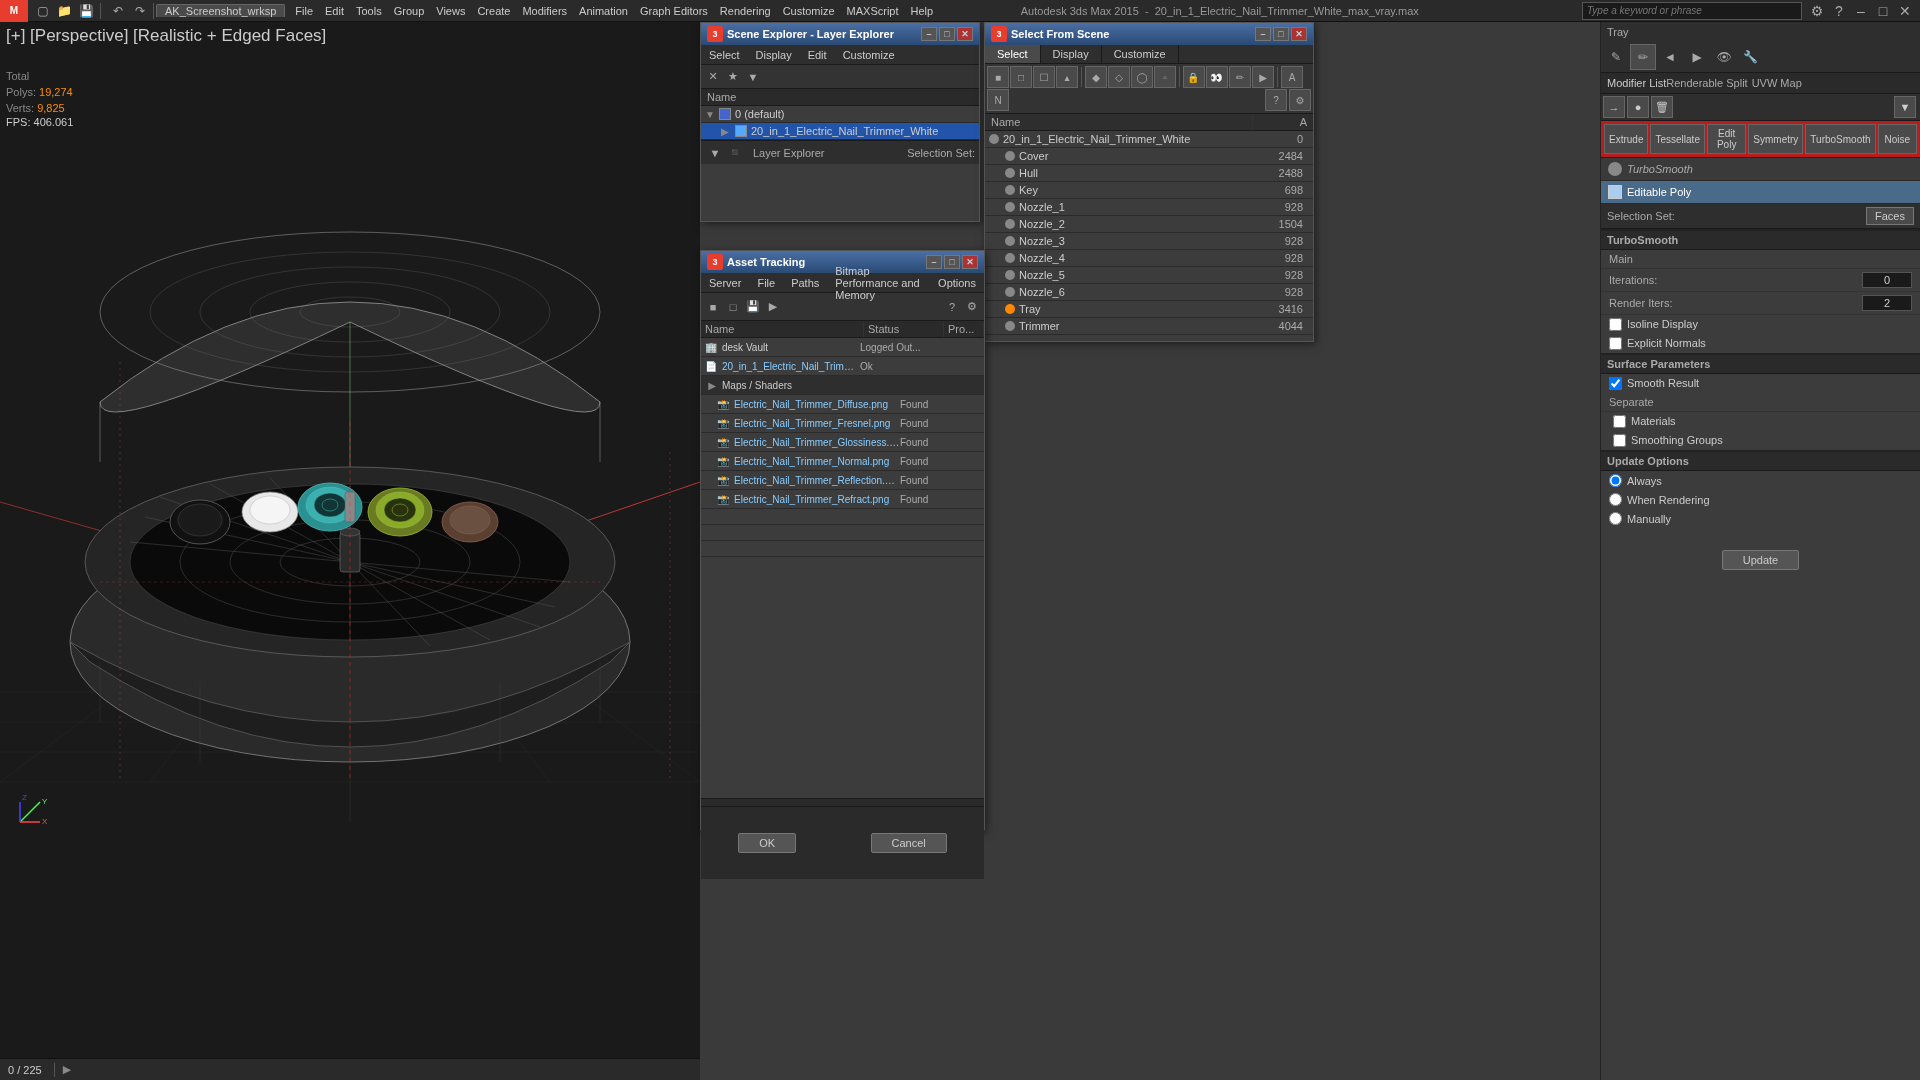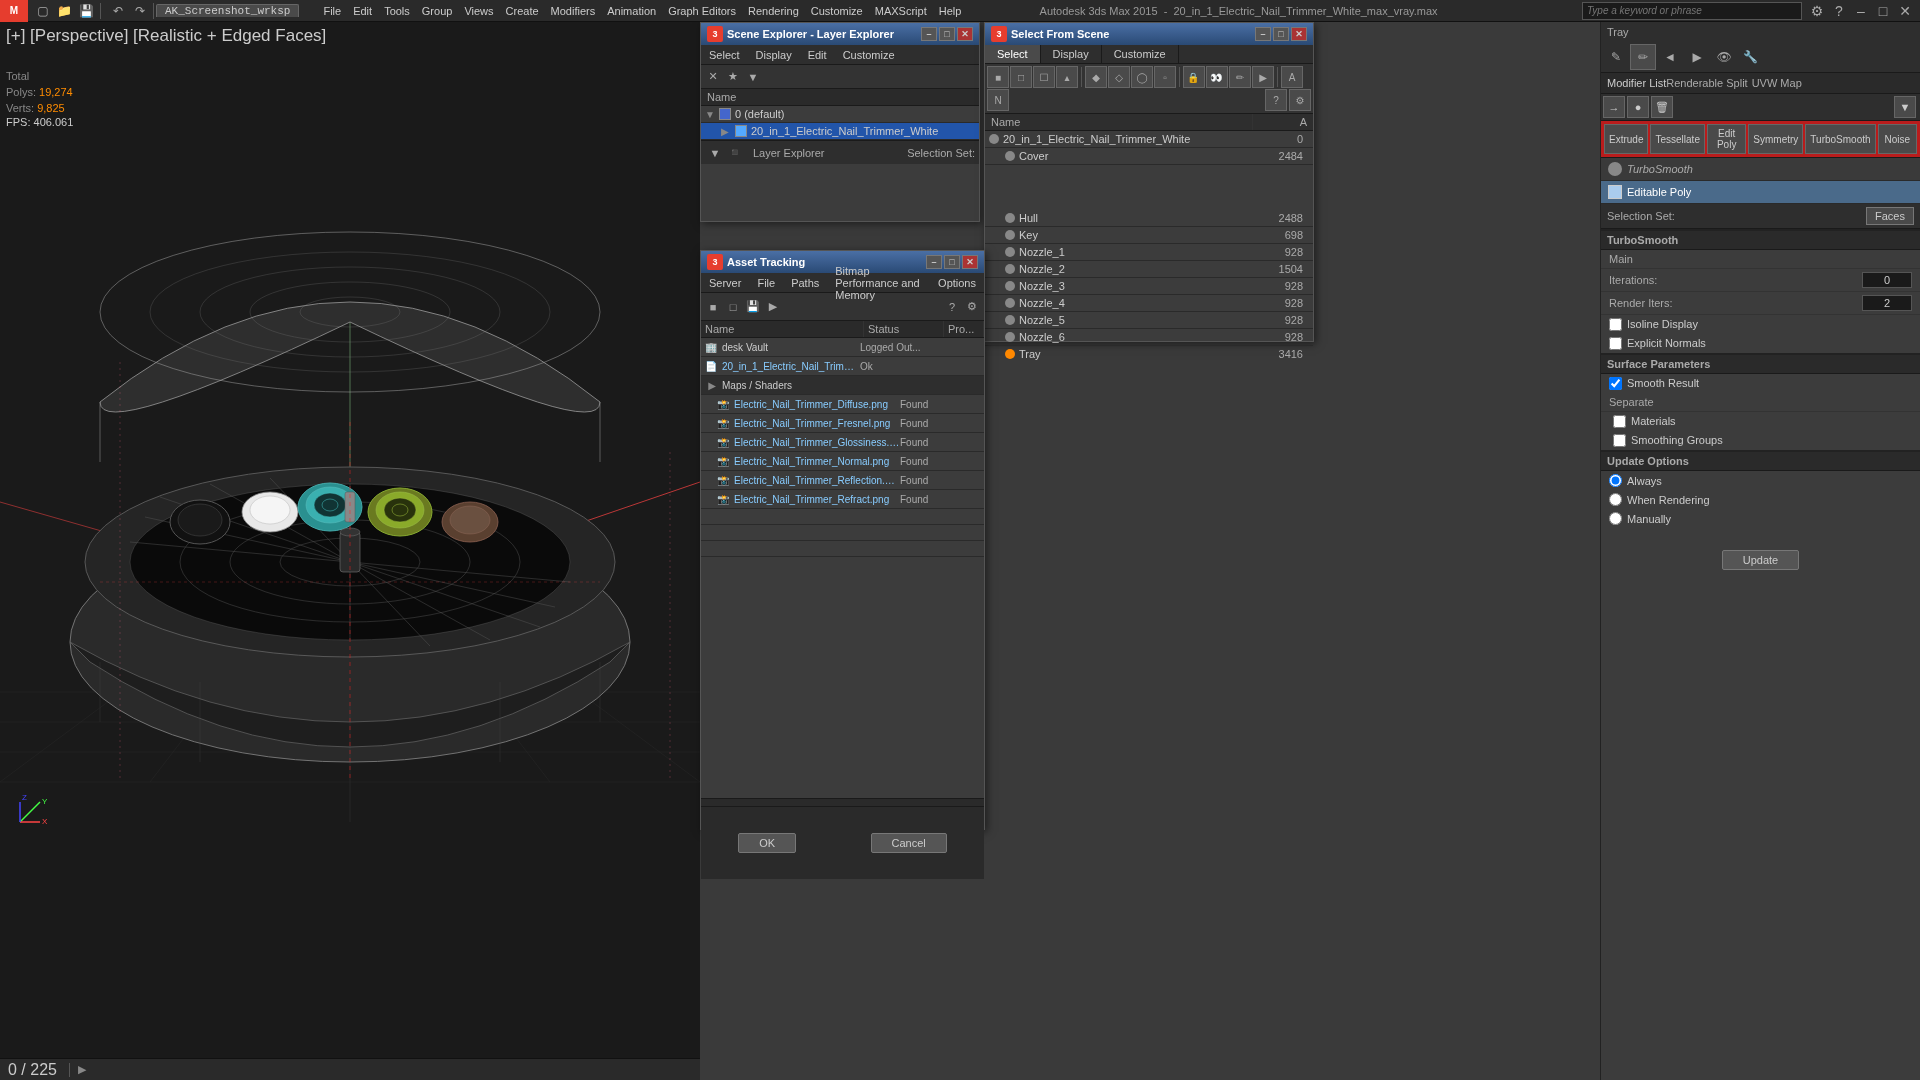--- a/index.html
+++ b/index.html
@@ -62,23 +62,22 @@
       font-size: 12px;
     }
     .tab-button {
       padding: 0 8px;
       background: #4a4a4a;
       border: 1px solid #666;
       border-bottom: none;
       color: #ccc;
       font-size: 11px;
       cursor: pointer;
-      margin-right: 18px;
+      margin-right: 4px;
       border-radius: 2px 2px 0 0;
-      font-family: Liberation Mono, monospace;
     }
     .search-box-top {
       margin-left: auto;
       display: flex; align-items: center;
       background: #1a1a1a;
       border: 1px solid #555;
       padding: 1px 4px;
       width: 220px;
       height: 18px;
       margin-right: 4px;
@@ -146,21 +145,21 @@
       width: 700px;
       height: 22px;
       background: #2a2a2a;
       display: flex; align-items: center;
       border-top: 1px solid #111;
       z-index: 10;
     }
     .frame-counter {
       padding: 0 8px;
       color: #ccc;
-      font-size: 16px;
+      font-size: 11px;
     }
 
     
     #right-panel {
       position: absolute;
       top: 22px; right: 0;
       width: 320px;
       height: 1058px;
       background: #3c3c3c;
       border-left: 1px solid #222;
@@ -880,21 +879,21 @@
     <div class="sfs-row">
       <div class="dot" style="background:#888;"></div>
       <span class="name">20_in_1_Electric_Nail_Trimmer_White</span>
       <span class="count">0</span>
     </div>
     <div class="sfs-row" style="padding-left:20px;">
       <div class="dot" style="background:#888;"></div>
       <span class="name">Cover</span>
       <span class="count">2484</span>
     </div>
-    <div class="sfs-row" style="padding-left:20px;margin-top:45px;">
+    <div class="sfs-row" style="padding-left:20px;">
       <div class="dot" style="background:#888;"></div>
       <span class="name">Hull</span>
       <span class="count">2488</span>
     </div>
     <div class="sfs-row" style="padding-left:20px;">
       <div class="dot" style="background:#888;"></div>
       <span class="name">Key</span>
       <span class="count">698</span>
     </div>
     <div class="sfs-row" style="padding-left:20px;">

